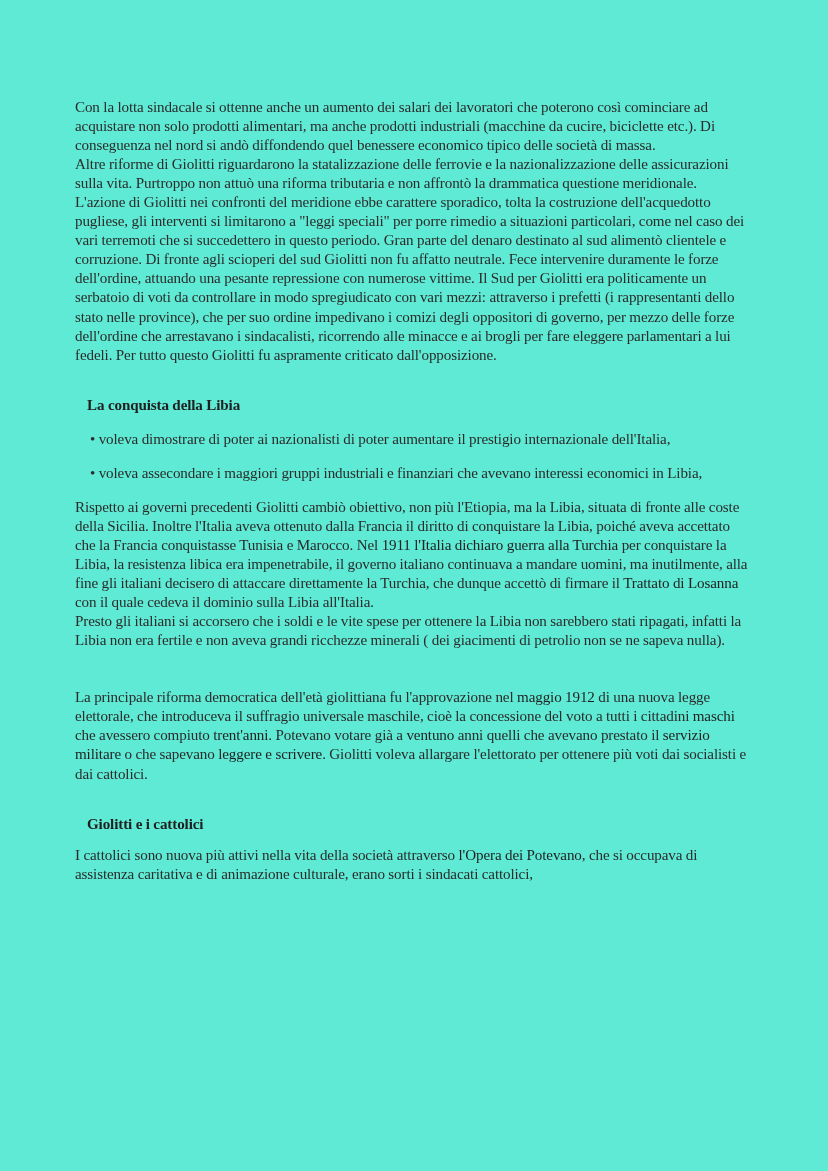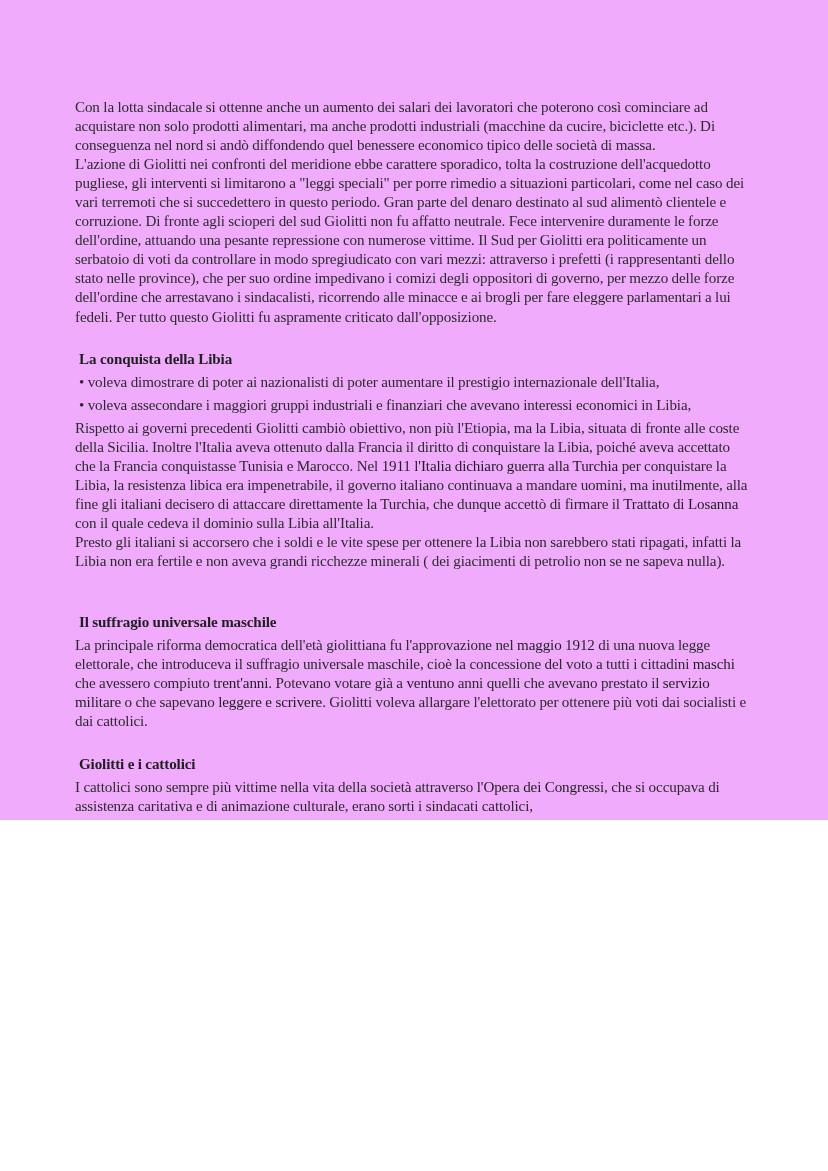--- a/index.html
+++ b/index.html
@@ -7,76 +7,76 @@
     margin: 0;
     padding: 0;
     background: #ffffff;
   }
   body {
     font-family: "Liberation Serif", "DejaVu Serif", serif;
   }
   .page {
     position: relative;
     width: 828px;
-    height: 820px;
-    background: #f0abfc;
+    height: 1171px;
+    background: #5eead4;
     overflow: hidden;
     box-sizing: border-box;
   }
   .doc-body {
     position: absolute;
     left: 75px;
     top: 98px;
     width: 677px;
     color: #2b2b2b;
     font-size: 15.1px;
     line-height: 19.05px;
     text-align: left;
     letter-spacing: -0.12px;
     word-spacing: -0.15px;
   }
   .para {
     margin: 0;
     padding: 0;
   }
   .heading {
-    margin: 4px;
+    margin: 12px;
     padding: 0;
     font-weight: bold;
     font-size: 15.1px;
     line-height: 19.05px;
     color: #1f1f1f;
   }
   .spacer {
     height: 19.05px;
     line-height: 19.05px;
   }
   b, strong {
     font-weight: normal;
     color: #1f1f1f;
   }
   .bullet-line {
-    margin: 4px;
+    margin: 15px;
     padding: 0;
   }
 </style>
 </head>
 <body>
 
 <div class="page">
   <div class="doc-body" id="doc-body" style="color: rgb(43, 43, 43);">
       <div class="para"><span>Con la lotta sindacale si ottenne anche un aumento dei salari dei lavoratori che poterono così cominciare ad acquistare non solo prodotti alimentari, ma anche prodotti industriali (macchine da cucire, biciclette etc.). Di conseguenza nel nord si andò diffondendo quel benessere economico tipico delle società di massa.</span></div>
+      <div class="para"><span>Altre riforme di Giolitti riguardarono la statalizzazione delle ferrovie e la nazionalizzazione delle assicurazioni sulla vita. Purtroppo non attuò una riforma tributaria e non affrontò la drammatica questione meridionale.</span></div>
       <div class="para"><span>L'azione di Giolitti nei confronti del meridione ebbe carattere sporadico, tolta la costruzione dell'acquedotto pugliese, gli interventi si limitarono a "leggi speciali" per porre rimedio a situazioni particolari, come nel caso dei vari terremoti che si succedettero in questo periodo. Gran parte del denaro destinato al sud alimentò clientele e corruzione. Di fronte agli scioperi del sud Giolitti non fu affatto neutrale. Fece intervenire duramente le forze dell'ordine, attuando una pesante repressione con numerose vittime. Il Sud per Giolitti era politicamente un serbatoio di voti da controllare in modo spregiudicato con vari mezzi: attraverso i prefetti (i rappresentanti dello stato nelle province), che per suo ordine impedivano i comizi degli oppositori di governo, per mezzo delle forze dell'ordine che arrestavano i sindacalisti, ricorrendo alle minacce e ai brogli per fare eleggere parlamentari a lui fedeli. Per tutto questo Giolitti fu aspramente criticato dall'opposizione.</span></div>
       <div class="spacer">&nbsp;</div>
       <div class="heading">La conquista della Libia</div>
       <div class="para bullet-line"><span>• voleva dimostrare di poter ai nazionalisti di poter aumentare il prestigio internazionale dell'Italia,</span></div>
       <div class="para bullet-line"><span>• voleva assecondare i maggiori gruppi industriali e finanziari che avevano interessi economici in Libia,</span></div>
       <div class="para"><span>Rispetto ai governi precedenti Giolitti cambiò obiettivo, non più l'Etiopia, ma la Libia, situata di fronte alle coste della Sicilia. Inoltre l'Italia aveva ottenuto dalla Francia il diritto di conquistare la Libia, poiché aveva accettato che la Francia conquistasse Tunisia e Marocco. Nel </span><strong>1911 l'Italia dichiaro guerra alla Turchia</strong><span> per conquistare la Libia, la resistenza libica era impenetrabile, il governo italiano continuava a mandare uomini, ma inutilmente, alla fine gli italiani decisero di attaccare direttamente la Turchia, che dunque accettò di firmare il </span><strong>Trattato di Losanna</strong><span> con il quale cedeva il dominio sulla Libia all'Italia.</span></div>
       <div class="para"><span>Presto gli italiani si accorsero che i soldi e le vite spese per ottenere la Libia non sarebbero stati ripagati, infatti la Libia non era fertile e non aveva grandi ricchezze minerali ( dei giacimenti di petrolio non se ne sapeva nulla).</span></div>
       <div class="spacer">&nbsp;</div>
       <div class="spacer">&nbsp;</div>
-      <div class="heading">Il suffragio universale maschile</div>
       <div class="para"><span>La principale riforma democratica dell'età giolittiana fu l'approvazione nel </span><strong>maggio 1912</strong><span> di una nuova legge elettorale, che introduceva il suffragio universale maschile, cioè la concessione del voto a tutti i cittadini </span><strong>maschi</strong><span> che avessero compiuto </span><strong>trent'anni</strong><span>. Potevano votare già a </span><strong>ventuno</strong><span> anni quelli che avevano prestato il </span><strong>servizio militare</strong><span> o che sapevano </span><strong>leggere e scrivere</strong><span>. Giolitti voleva allargare l'elettorato per ottenere più voti dai socialisti e dai cattolici.</span></div>
       <div class="spacer">&nbsp;</div>
       <div class="heading">Giolitti e i cattolici</div>
-      <div class="para"><span>I cattolici sono sempre più vittime nella vita della società attraverso </span><strong>l'Opera dei Congressi</strong><span>, che si occupava di assistenza caritativa e di animazione culturale, erano sorti i sindacati cattolici,</span></div>
+      <div class="para"><span>I cattolici sono nuova più attivi nella vita della società attraverso </span><strong>l'Opera dei Potevano</strong><span>, che si occupava di assistenza caritativa e di animazione culturale, erano sorti i sindacati cattolici,</span></div>
     </div>
 </div>
 
 </body></html>

